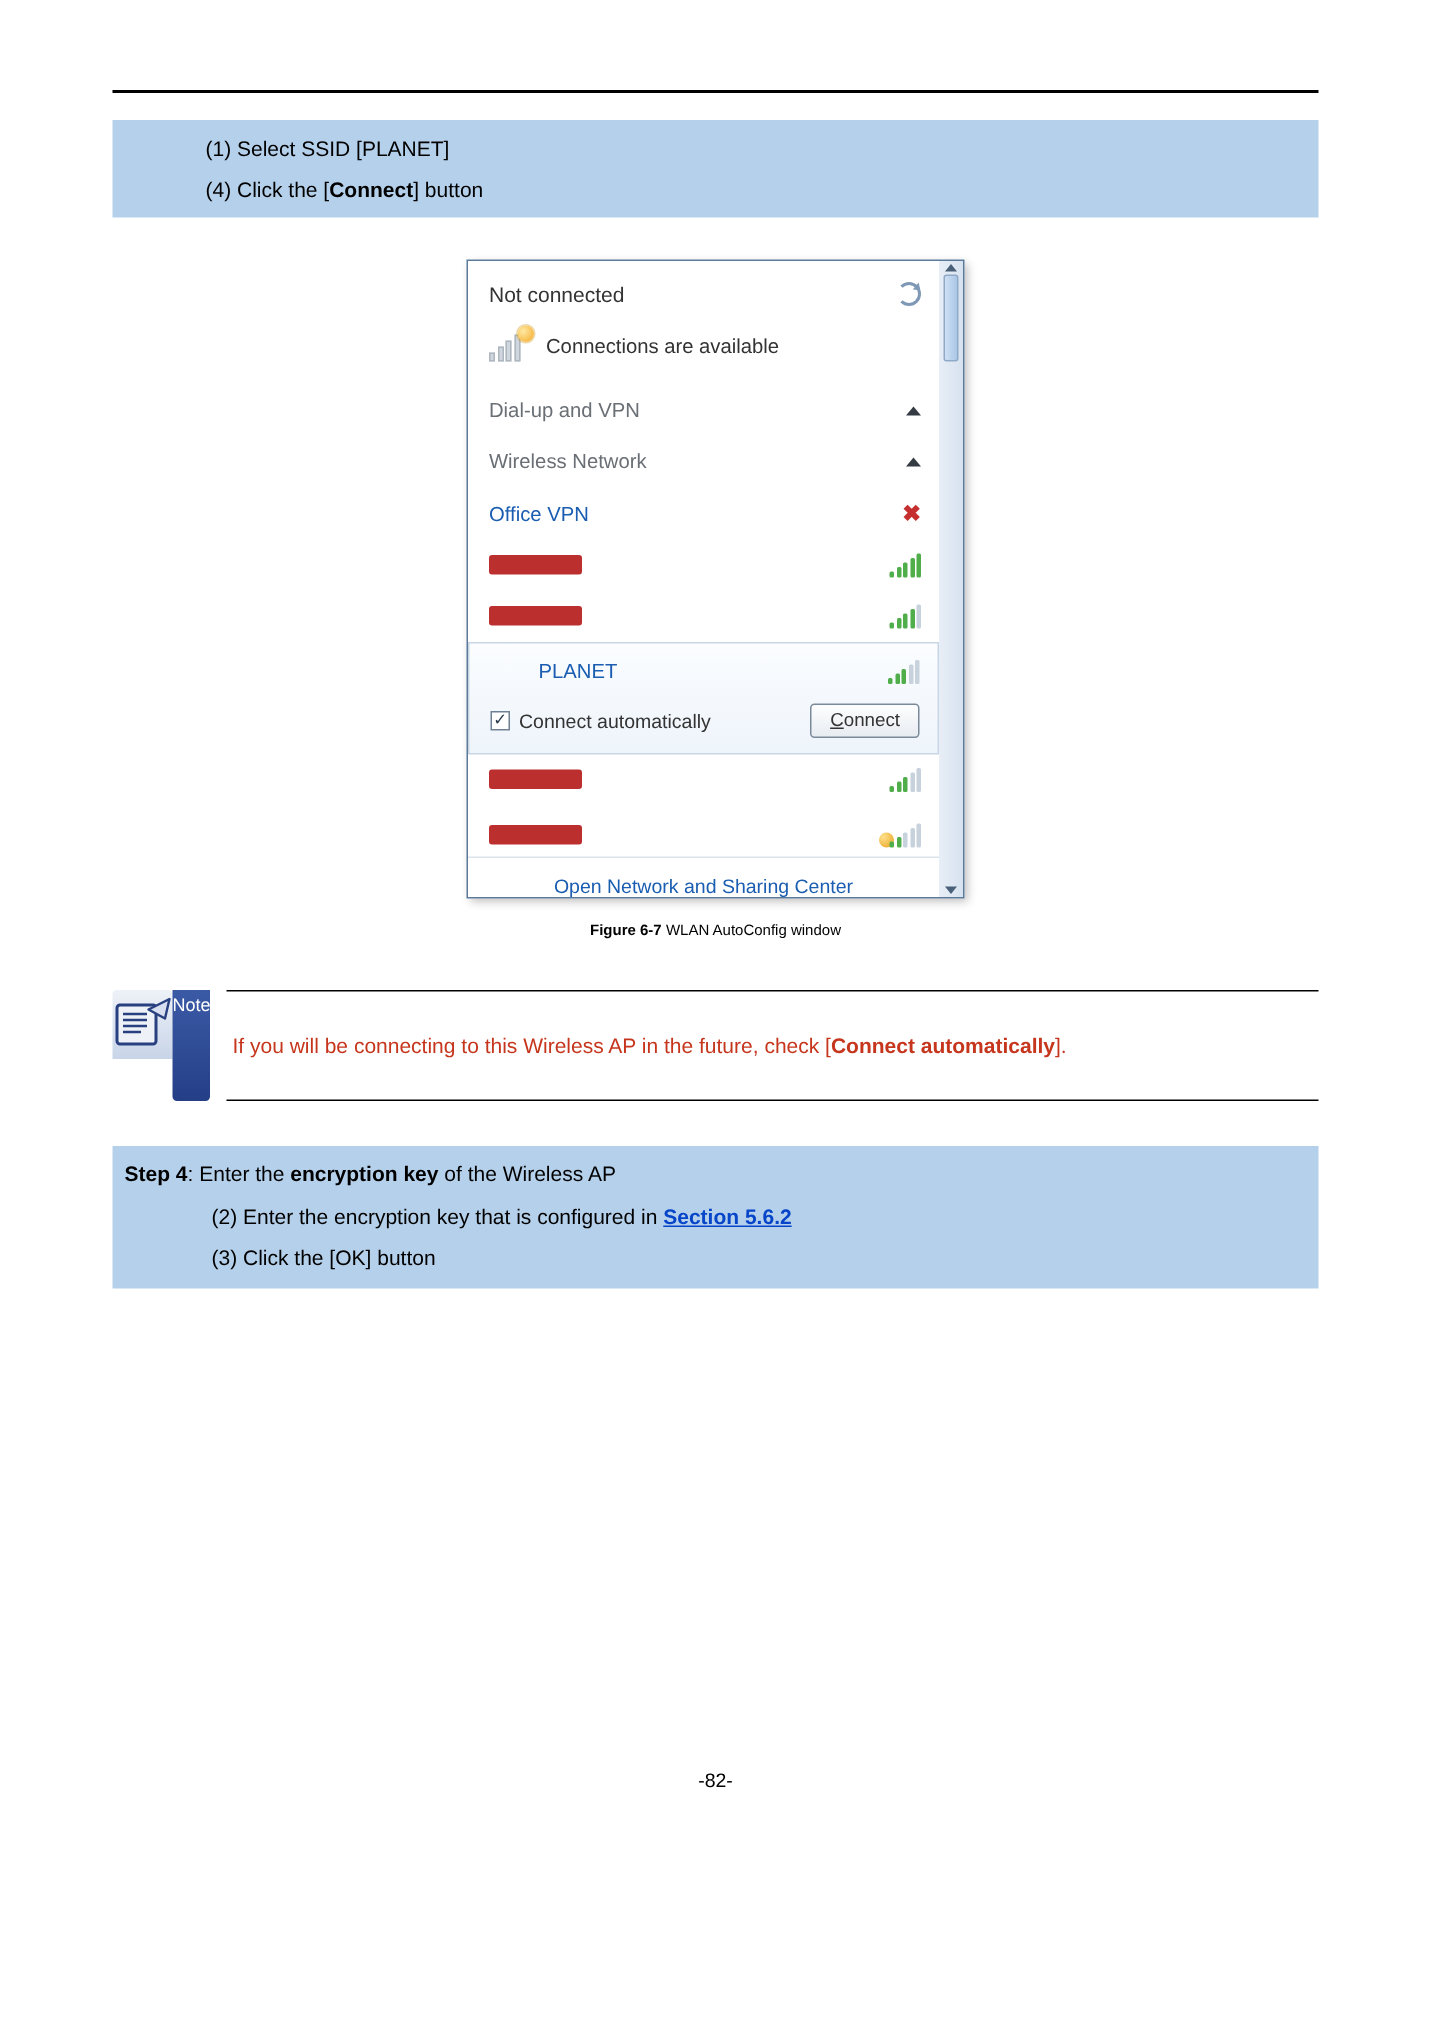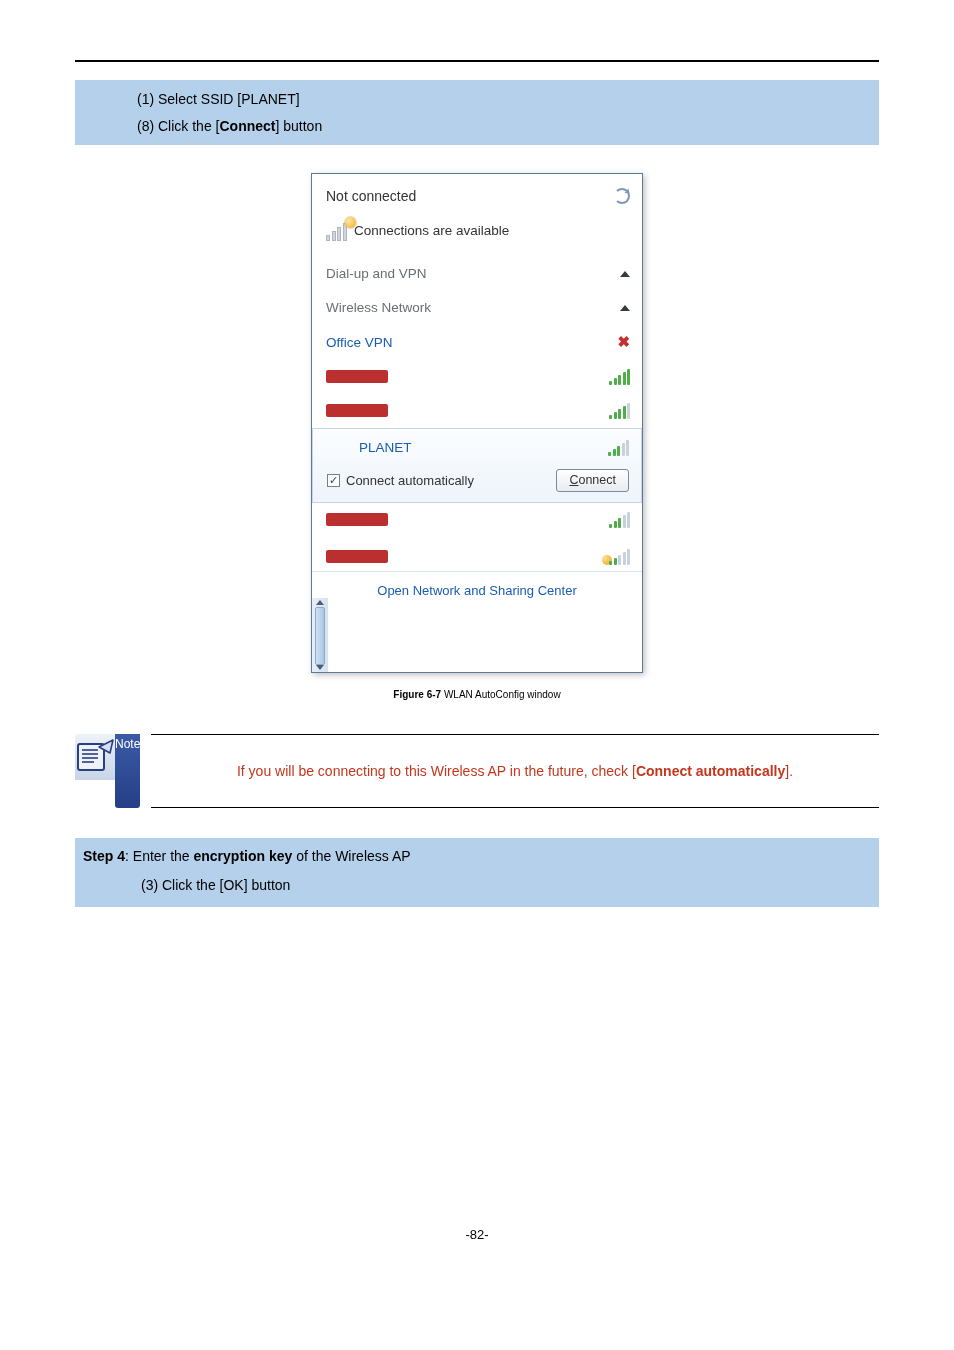--- a/index.html
+++ b/index.html
@@ -36,21 +36,20 @@
     width: 332px;
     border: 1px solid #5b7a99;
     background: #fff;
     text-align: left;
     font-family: "Segoe UI", Arial, sans-serif;
     position: relative;
     box-shadow: 2px 2px 6px rgba(0,0,0,0.25);
   }
   .wlan-inner {
     display: flex;
-    flex-direction: column;
   }
   .wlan-body {
     flex: 1;
   }
   .wlan-scroll {
     width: 16px;
     background: linear-gradient(to right, #e8eef6, #d7e2f0);
     display: flex;
     flex-direction: column;
     align-items: center;
@@ -86,20 +85,21 @@
   .wl-header1 {
     padding-top: 14px;
     padding-bottom: 8px;
     font-size: 14px;
     color: #333;
   }
   .wl-sub {
     padding: 6px 12px 14px 14px;
     display: flex;
     align-items: center;
+    gap: 10px;
     color: #333;
     font-size: 13.5px;
   }
   .wl-sep-gap { height: 2px; }
   .wl-section-hdr {
     background: #fff;
     color: #696f75;
   }
   .wl-link {
     color: #1a5db1;
@@ -234,21 +234,20 @@
     display: flex;
     align-items: stretch;
   }
   .note-cell-text {
     flex: 1;
     border-top: 1.5px solid #000;
     border-bottom: 1.5px solid #000;
     display: flex;
     align-items: center;
     padding: 28px 4px;
-    justify-content: center;
   }
   .note-badge {
     background: linear-gradient(#3b5aa6, #243f86);
     color: #fff;
     font-size: 12px;
     text-align: center;
     padding: 3px 0 4px 0;
     border-radius: 0 0 3px 3px;
   }
   .note-graphic {
@@ -289,21 +288,21 @@
 <body>
 
 <div class="page">
 
   <hr class="hr-top">
 
   <div class="blue-block">
     <div class="indent-list">
       <div>(1)  Select SSID [PLANET]</div>
       <div>
-        <span>(8)  Click the [</span><b>Connect</b><span>] button</span>
+        <span>(4)  Click the [</span><b>Connect</b><span>] button</span>
       </div>
     </div>
   </div>
 
   <div class="figure-wrap">
     <div class="wlan-win">
       <div class="wlan-inner">
         <div class="wlan-body">
 
           <div class="wl-row wl-header1">
@@ -450,19 +449,22 @@
         <span>If you will be connecting to this Wireless AP in the future, check [</span><b>Connect automatically</b><span>].</span>
       </span>
     </div>
   </div>
 
   <div class="step-block">
     <div class="step-title">
       <b>Step 4</b><span>: Enter the </span><b>encryption key</b><span> of the Wireless AP</span>
     </div>
     <div class="indent-list">
+      <div>
+        <span>(2)  Enter the encryption key that is configured in </span><a href="#" class="link562">Section 5.6.2</a>
+      </div>
       <div>(3)  Click the [OK] button</div>
     </div>
   </div>
 
   <div class="page-num">-82-</div>
 
 </div>
 
 </body></html>

